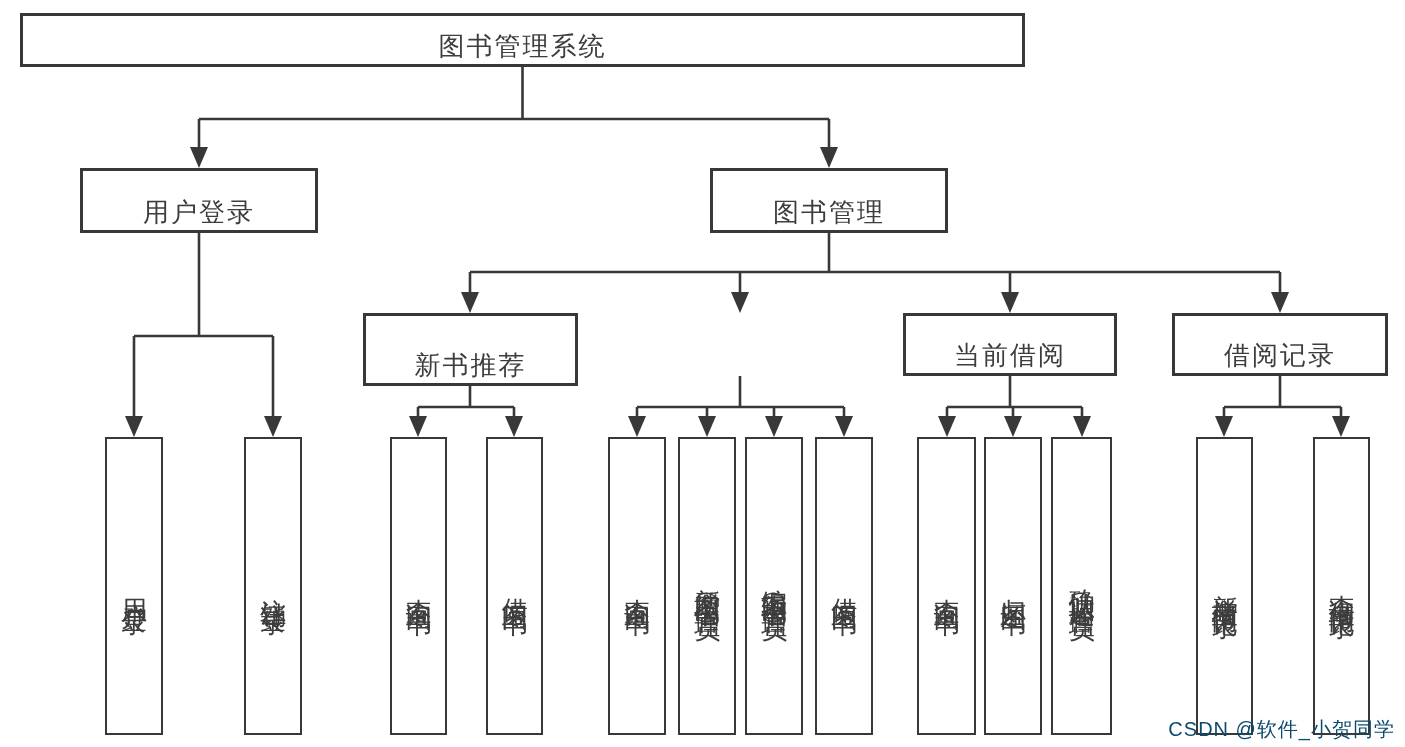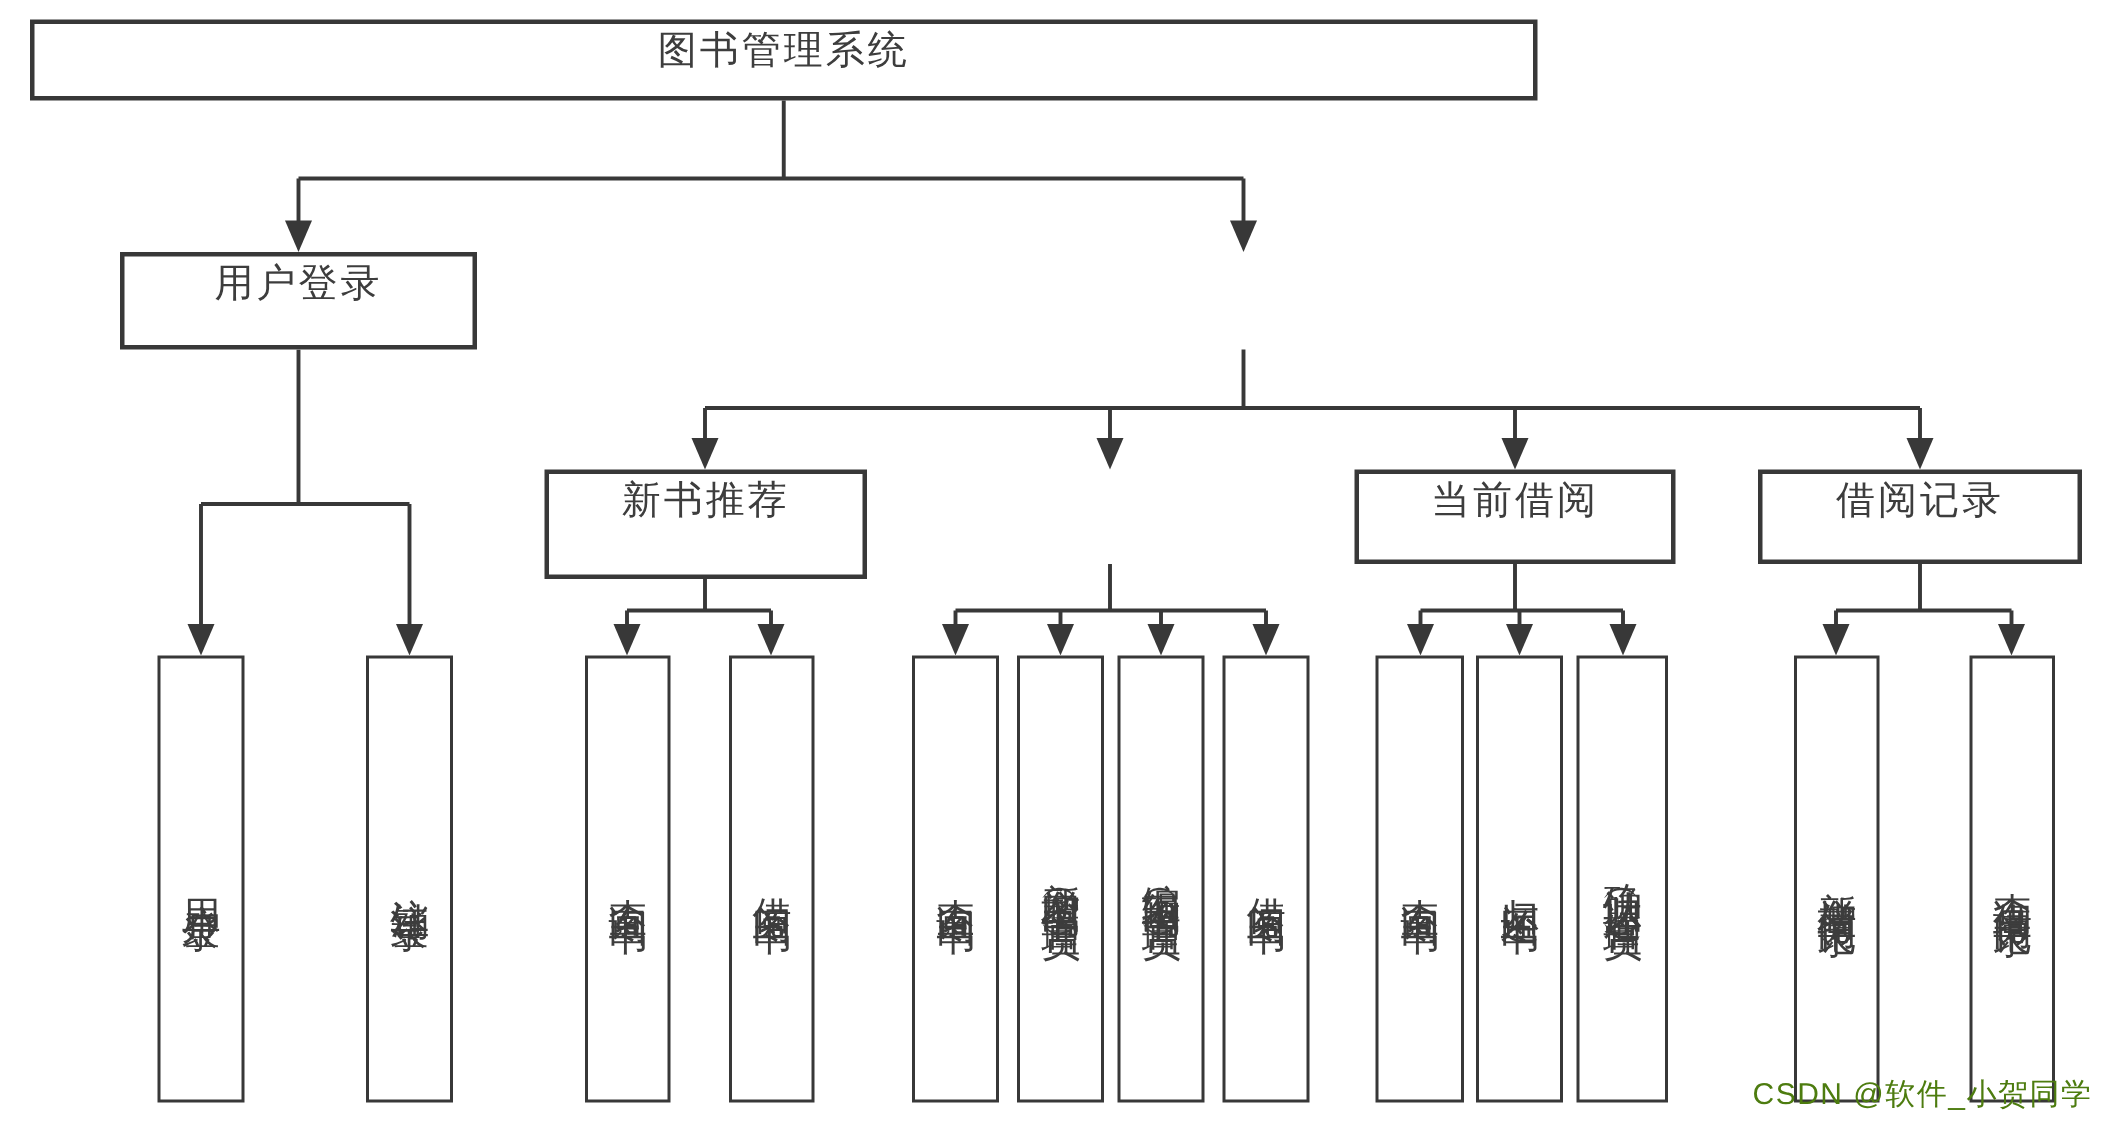--- a/index.html
+++ b/index.html
@@ -16,21 +16,21 @@
     left: 0; top: 0;
     z-index: 1;
   }
   .node {
     position: absolute;
     z-index: 2;
     box-sizing: border-box;
     background: #ffffff;
     border: 3px solid #383838;
     display: flex;
-    align-items: flex-start;
+    align-items: flex-end;
     justify-content: center;
   }
   .node .lbl {
     font-size: 26px;
     letter-spacing: 2px;
     color: #3d3d3d;
     white-space: nowrap;
   }
   .leaf {
     position: absolute;
@@ -50,21 +50,21 @@
     line-height: 1.05;
     color: #3d3d3d;
   }
   .watermark {
     position: absolute;
     right: 10px;
     bottom: 4px;
     z-index: 5;
     font-size: 20px;
     letter-spacing: 1px;
-    color: #4d7c0f;
+    color: #0c4a6e;
     white-space: nowrap;
   }
 </style>
 </head>
 <body>
 
 <div id="canvas">
 
   <svg id="connector-layer" width="1405" height="747" viewBox="0 0 1405 747">
     <g stroke="#383838" stroke-width="2.6" fill="none">
@@ -105,20 +105,23 @@
       <polygon points="1332,416 1350,416 1341,437"></polygon>
     </g>
   </svg>
 
   <div class="node" style="left:20px; top:13px; width:1005px; height:54px;">
     <span class="lbl">图书管理系统</span>
   </div>
 
   <div class="node" style="left:80px; top:168px; width:238px; height:65px;">
     <span class="lbl">用户登录</span>
+  </div>
+  <div class="node" style="left:710px; top:168px; width:238px; height:65px;">
+    <span class="lbl">图书管理</span>
   </div>
 
   <div class="node" style="left:363px; top:313px; width:215px; height:73px;">
     <span class="lbl">新书推荐</span>
   </div>
   <div class="node" style="left:1172px; top:313px; width:216px; height:63px;">
     <span class="lbl">借阅记录</span>
   </div>
   <div class="node" style="left:903px; top:313px; width:214px; height:63px;">
     <span class="lbl">当前借阅</span>

